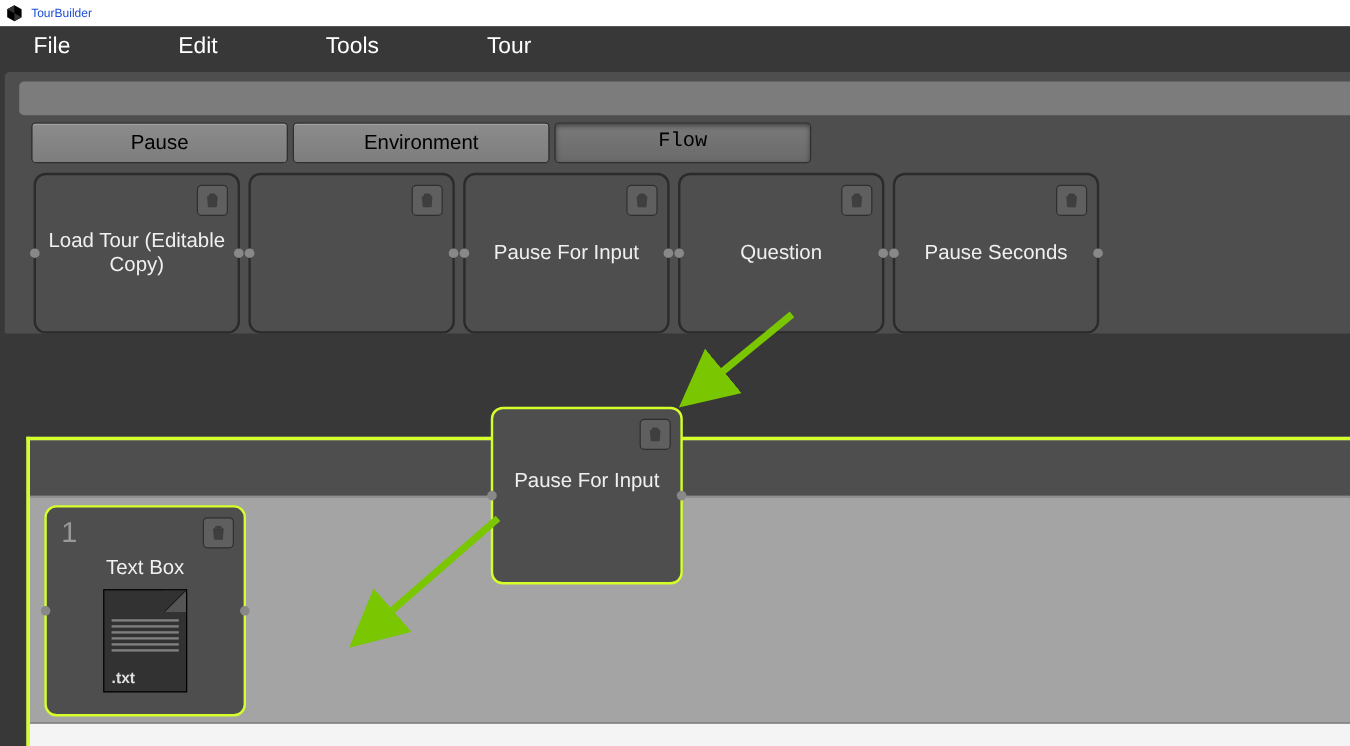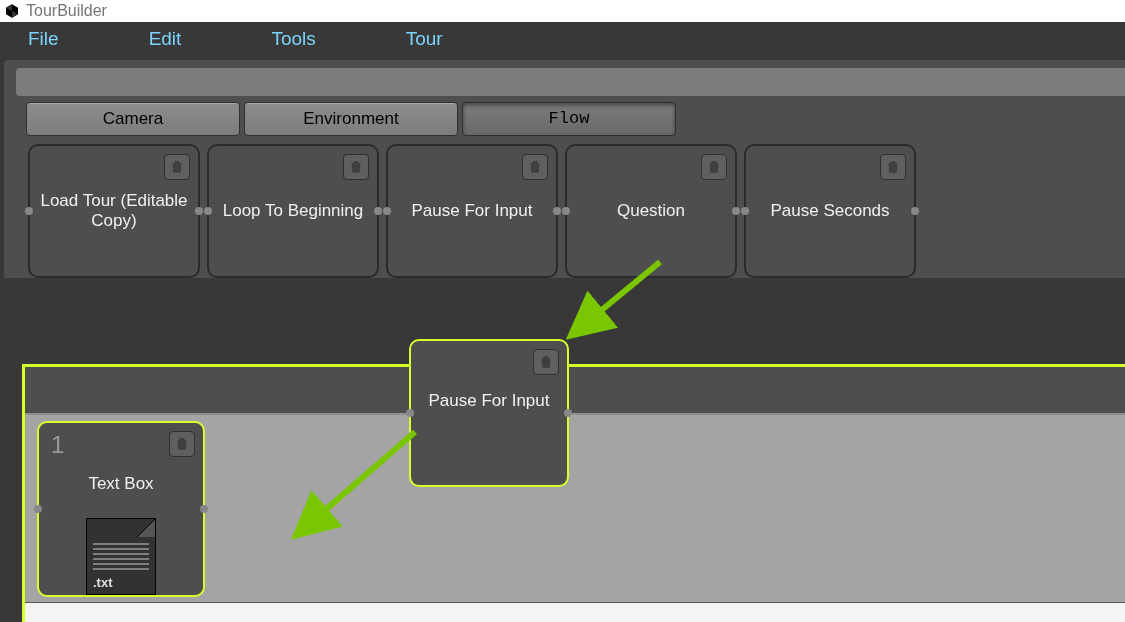--- a/index.html
+++ b/index.html
@@ -1,25 +1,25 @@
 <!DOCTYPE html>
 <html><head>
 <meta charset="utf-8">
 <style>
 * { box-sizing: border-box; margin: 0; padding: 0; }
 body { font-family: Arial, sans-serif; background: #fff; width: 1125px; height: 622px; overflow: hidden; }
 
 .titlebar { display: flex; align-items: center; padding: 2px 4px; height: 22px; background: #fff; }
 .titlebar .unity-icon { width: 16px; height: 16px; margin-right: 6px; }
-.titlebar .title { font-size: 16px; color: #737373; }
+.titlebar .title { font-size: 10px; color: #1d4ed8; }
 
 .editor { background: #383838; height: 600px; padding: 0; position: relative; }
 
 .menubar { display: flex; background: #383838; padding: 6px 20px 6px 28px; gap: 90px; }
-.menubar .menu-item { color: #7dd3fc; font-size: 19px; cursor: pointer; }
+.menubar .menu-item { color: #ffffff; font-size: 19px; cursor: pointer; }
 
 .top-section { background: #4e4e4e; margin: 4px 0 0 4px; padding: 8px 0 0 0; border-radius: 4px 0 0 0; position: relative; }
 .top-section::before { content: ""; display: block; height: 28px; background: #7c7c7c; border-radius: 4px 0 0 4px; margin: 0 0 6px 12px; }
 .top-section-inner { padding: 0 0 0 12px; }
 
 .tab-row { display: flex; gap: 4px; padding: 0 0 0 10px; }
 .tab { background: linear-gradient(#8c8c8c, #7d7d7d); border: 1px solid #2f2f2f; border-radius: 4px; padding: 6px 0; color: #000; font-size: 17px; text-align: center; cursor: pointer; width: 214px; box-shadow: inset 0 1px 0 rgba(255,255,255,0.25); }
 .tab.active { background: linear-gradient(#7a7a7a, #6a6a6a); box-shadow: inset 0 2px 4px rgba(0,0,0,0.45); font-family: Liberation Mono, monospace; }
 
 .node-row { display: flex; gap: 7px; padding: 8px 0 0 12px; align-items: flex-end; }
@@ -35,22 +35,22 @@
 
 .canvas-node { position: absolute; background: #4e4e4e; border: 2px solid #d4ff2a; border-radius: 10px; color: #f0f0f0; font-size: 17px; text-align: center; display: flex; flex-direction: column; align-items: center; }
 .canvas-node .port-left, .canvas-node .port-right { position: absolute; width: 8px; height: 8px; background: #888; border-radius: 50%; top: 50%; transform: translateY(-50%); }
 .canvas-node .port-left { left: -5px; }
 .canvas-node .port-right { right: -5px; }
 .canvas-node .trash { top: 8px; right: 8px; }
 
 .canvas-node.pause { top: -28px; left: 384px; width: 160px; height: 148px; justify-content: flex-start; padding-top: 50px; }
 .canvas-node.textbox { top: 54px; left: 12px; width: 168px; height: 176px; }
 .canvas-node.textbox .slot-num { position: absolute; top: 8px; left: 12px; color: #999; font-size: 24px; }
-.canvas-node.textbox .label { margin-top: 51px; }
-.canvas-node.textbox .txt-thumb { margin-top: 24px; width: 70px; height: 86px; background: #323232; border: 1px solid #000; position: relative; overflow: hidden; }
+.canvas-node.textbox .label { margin-top: 40px; }
+.canvas-node.textbox .txt-thumb { margin-top: 8px; width: 70px; height: 86px; background: #323232; border: 1px solid #000; position: relative; overflow: hidden; }
 .txt-thumb::before { content: ""; position: absolute; top: 0; right: 0; width: 18px; height: 18px; background: linear-gradient(135deg, #323232 48%, #000 50%, #555 52%); }
 .txt-thumb .lines { position: absolute; top: 24px; left: 6px; right: 6px; }
 .txt-thumb .lines div { height: 2px; background: #7f7f7f; margin-bottom: 3px; }
 .txt-thumb .ext { position: absolute; bottom: 4px; left: 6px; color: #e0e0e0; font-size: 13px; font-weight: bold; }
 
 .bottom-rail { position: absolute; left: 0; right: 0; bottom: 0; height: 20px; background: #f4f4f4; border-top: 1px solid #555; }
 
 
 .arrows { position: absolute; top: 0; left: 0; pointer-events: none; z-index: 50; }
 </style>
@@ -72,21 +72,21 @@
   <div class="menubar">
     <span class="menu-item">File</span>
     <span class="menu-item">Edit</span>
     <span class="menu-item">Tools</span>
     <span class="menu-item">Tour</span>
   </div>
 
   <div class="top-section">
     <div class="top-section-inner">
       <div class="tab-row">
-        <div class="tab">Camera</div>
+        <div class="tab">Pause</div>
         <div class="tab">Environment</div>
         <div class="tab active">Flow</div>
       </div>
 
       <div class="node-row">
         <div class="node">
           <div class="trash">
               <svg viewBox="0 0 24 24">
                 <path d="M6 7h12l-1 13H7L6 7zm3-3h6l1 2H8l1-2z"></path>
               </svg>
@@ -94,21 +94,20 @@
           <span>Load Tour (Editable Copy)</span>
           <span class="port-left"></span>
             <span class="port-right"></span>
         </div>
         <div class="node">
           <div class="trash">
               <svg viewBox="0 0 24 24">
                 <path d="M6 7h12l-1 13H7L6 7zm3-3h6l1 2H8l1-2z"></path>
               </svg>
             </div>
-          <span>Loop To Beginning</span>
           <span class="port-left"></span>
             <span class="port-right"></span>
         </div>
         <div class="node">
           <div class="trash">
               <svg viewBox="0 0 24 24">
                 <path d="M6 7h12l-1 13H7L6 7zm3-3h6l1 2H8l1-2z"></path>
               </svg>
             </div>
           <span>Pause For Input</span>

